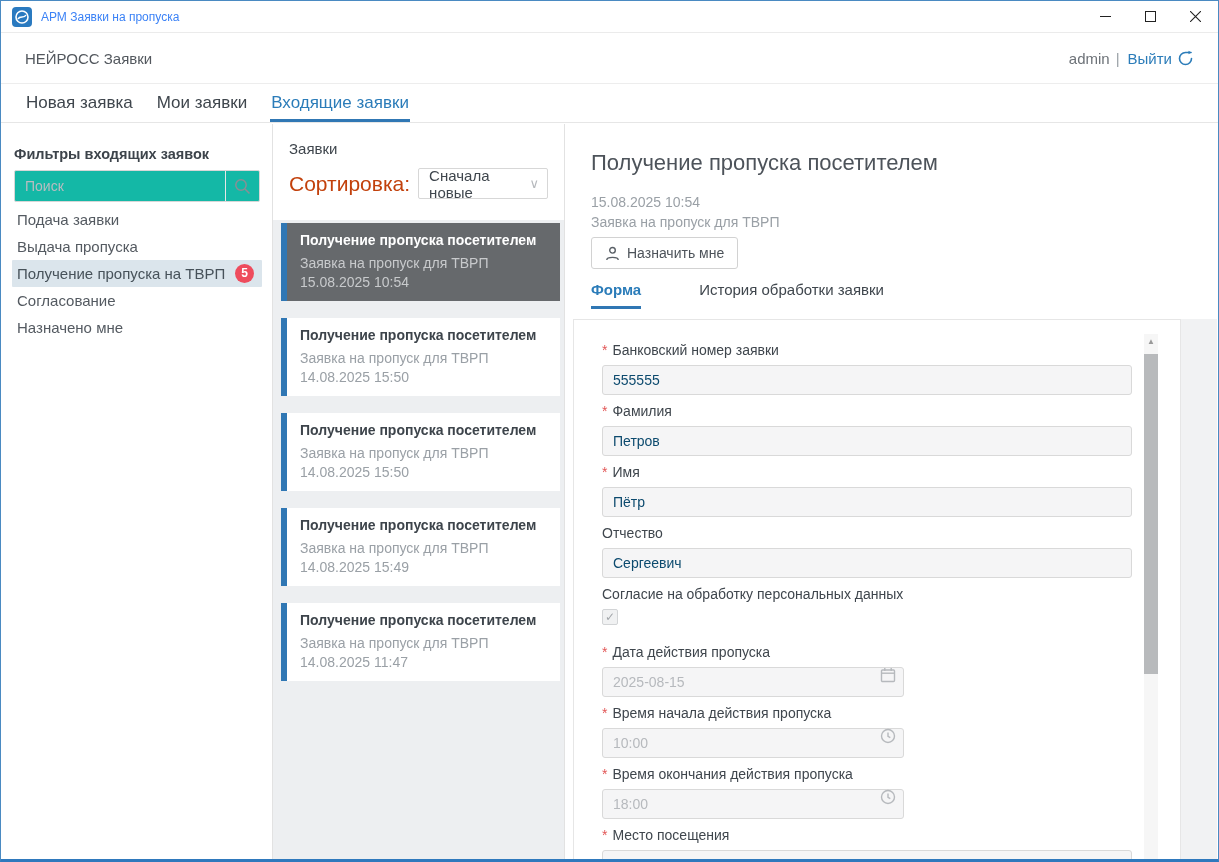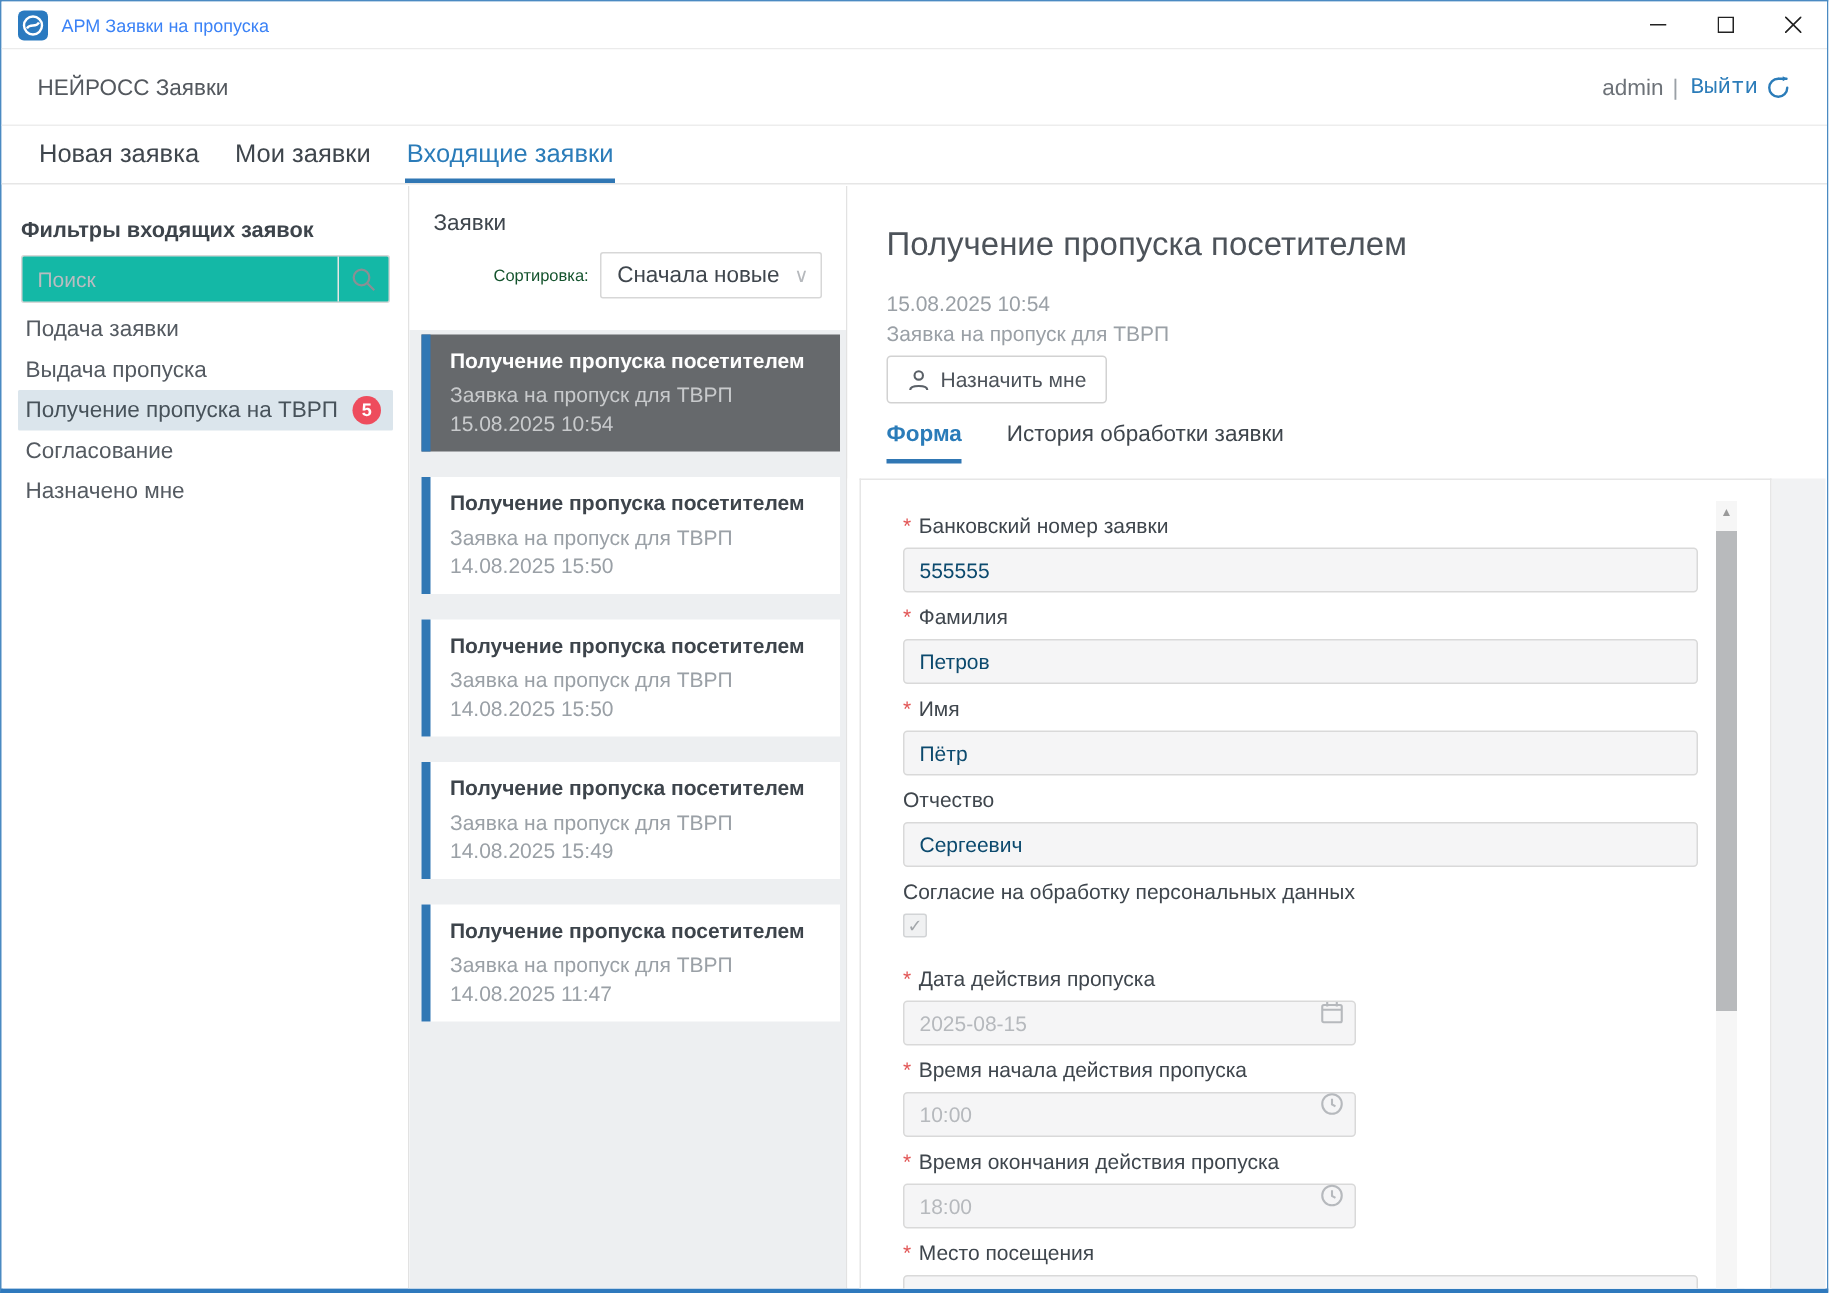--- a/index.html
+++ b/index.html
@@ -20,21 +20,21 @@
     color:#222; cursor:default; }
   .win-btn svg { display:block; }
 
   
   .appbar { height:51px; display:flex; align-items:center; background:#fff;
     border-bottom:1px solid #ededed; padding:0 24px;gap:16px; }
   .brand { font-size:15px; color:#53585e; }
   .appbar-right { margin-left:auto; display:flex; align-items:center; font-size:15px; }
   .user-name { color:#6d7278; }
   .sep { color:#9aa0a6; margin:0 8px 0 6px; }
-  .logout { color:#2b7cb9; display:flex; align-items:center; cursor:pointer;font-family:Liberation Mono, monospace; }
+  .logout { color:#2b7cb9; display:flex; align-items:center; cursor:pointer; }
   .logout svg { margin-left:5px; }
 
   
   .tabbar { height:39px; display:flex; align-items:stretch; padding-left:24px;
     background:#fff; border-bottom:1px solid #e6e6e6; }
   .main-tab { font-size:17px; color:#3f464d; display:flex; align-items:center;
     margin-right:22px; padding:0 1px; border-bottom:3px solid transparent; padding-top:3px; cursor:pointer; }
   .main-tab.active { color:#2b7cb9; border-bottom-color:#3077b4; }
 
   
@@ -55,21 +55,21 @@
     border-radius:1px; cursor:pointer; white-space:nowrap; }
   .filter-item.selected { background:#dbe5ec; color:#47525a; }
   .badge { position:absolute; right:8px; top:4px; width:19px; height:19px; border-radius:50%;
     background:#ee4c5d; color:#fff; font-size:12px; font-weight:bold; display:flex;
     align-items:center; justify-content:center; }
 
   .middle { width:292px; background:#fff; border-right:1px solid #e2e2e2; position:relative; }
   .middle-head { padding:16px 16px 0 16px; }
   .list-title { font-size:15px; color:#3f464d; line-height:18px; }
   .sort-row { margin-top:10px; display:flex; align-items:center; }
-  .sort-label { font-size:11px; color:#14532d;margin-left:40px; }
+  .sort-label { font-size:21px; color:#c2410c; }
   .sort-select { margin-left:8px; width:154px; height:31px; border:1px solid #d7d7d7;
     border-radius:2px; background:#fff; display:flex; align-items:center; padding:0 8px 0 10px;
     font-size:15px; color:#3f464d; cursor:pointer; }
   .sort-chevron { margin-left:auto; color:#b6b9bd; font-size:13px; }
   .list-area { position:absolute; top:96px; left:0; right:0; bottom:0; background:#edeff1;
     padding:3px 4px 0 8px; overflow:hidden; }
   .req-item { height:78px; background:#fff; border-left:6px solid #3077b4; margin-bottom:17px;
     padding:9px 10px 0 13px; cursor:pointer; overflow:hidden; }
   .req-item .t { font-size:14px; font-weight:bold; color:#3d444b; white-space:nowrap; }
   .req-item .s { font-size:14px; color:#9aa0a6; margin-top:7px; white-space:nowrap; }
@@ -80,21 +80,21 @@
 
   .detail { flex:1; background:#fff; position:relative; }
   .detail-head { padding:25px 0 0 26px; }
   .detail-title { font-size:22px; color:#4d535a; line-height:28px; }
   .detail-date { margin-top:16px; font-size:14px; color:#9aa0a6; line-height:18px; }
   .detail-sub { margin-top:2px; font-size:14px; color:#9aa0a6; line-height:18px; }
   .assign-btn { margin-top:6px; height:32px; display:inline-flex; align-items:center;
     border:1px solid #d2d2d2; border-radius:3px; background:#fff; padding:0 13px;
     font-size:14px; color:#4d535a; cursor:pointer; font-family:inherit; }
   .assign-btn svg { margin-right:7px; }
-  .detail-tabs { margin-top:12px; display:flex; }
+  .detail-tabs { margin-top:12px; display:flex;gap:28px; }
   .detail-tab { font-size:15px; line-height:18px; padding-bottom:7px; margin-right:30px;
     border-bottom:3px solid transparent; color:#3f464d; cursor:pointer; }
   .detail-tab.active { color:#2b7cb9; border-bottom-color:#3077b4; font-weight:bold; }
 
   .tabcontent { position:absolute; top:195px; left:0; right:0; bottom:0; background:#fff; }
   .gray-strip { position:absolute; top:0; bottom:0; right:0; width:54px; background:#f1f2f3; }
   .form-card { position:absolute; left:8px; top:0; bottom:-2px; width:608px; background:#fff;
     border:1px solid #e6e6e6; border-bottom:none; padding:21px 0 0 28px; overflow:hidden; }
   .f-label { height:18px; line-height:18px; font-size:14px; color:#3f464d; margin-bottom:6px;
     white-space:nowrap; }

